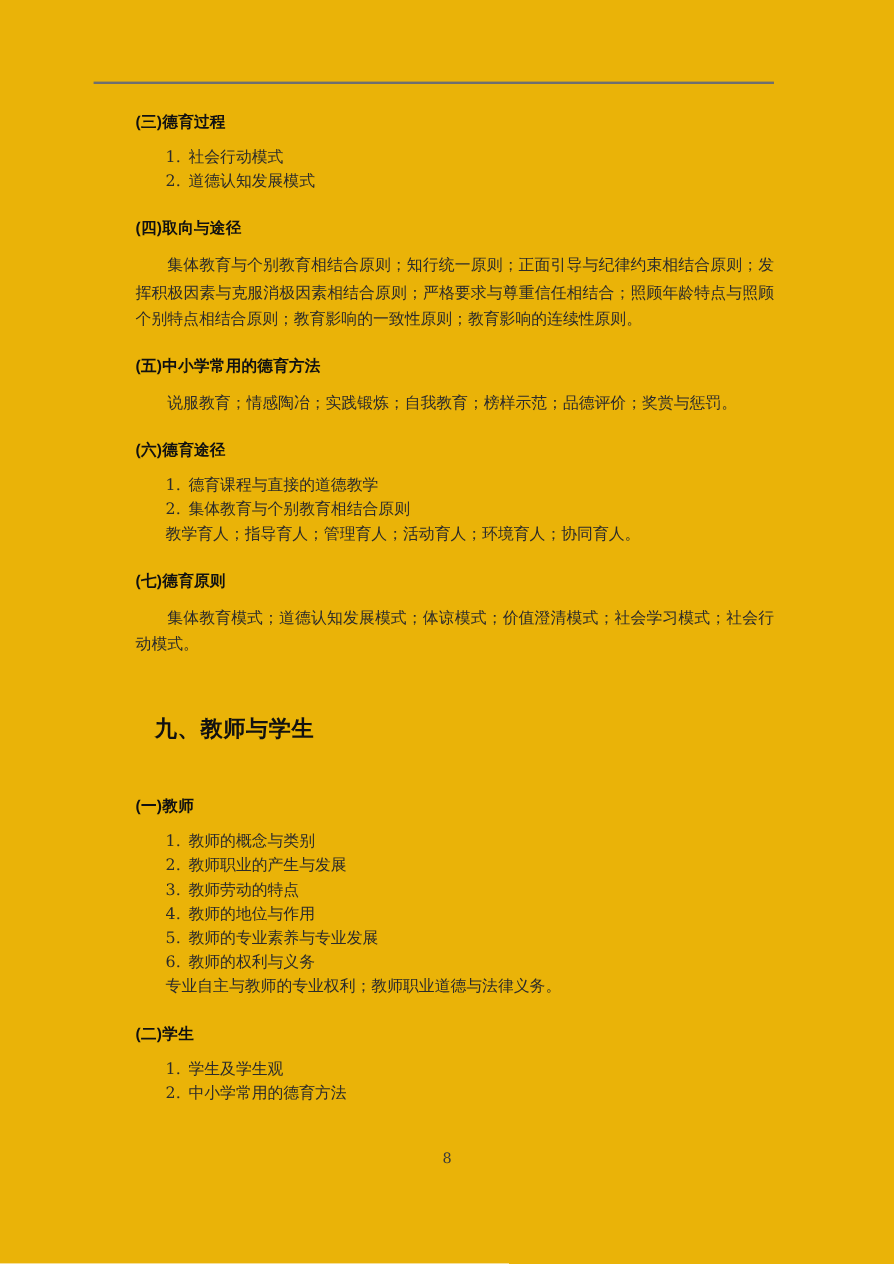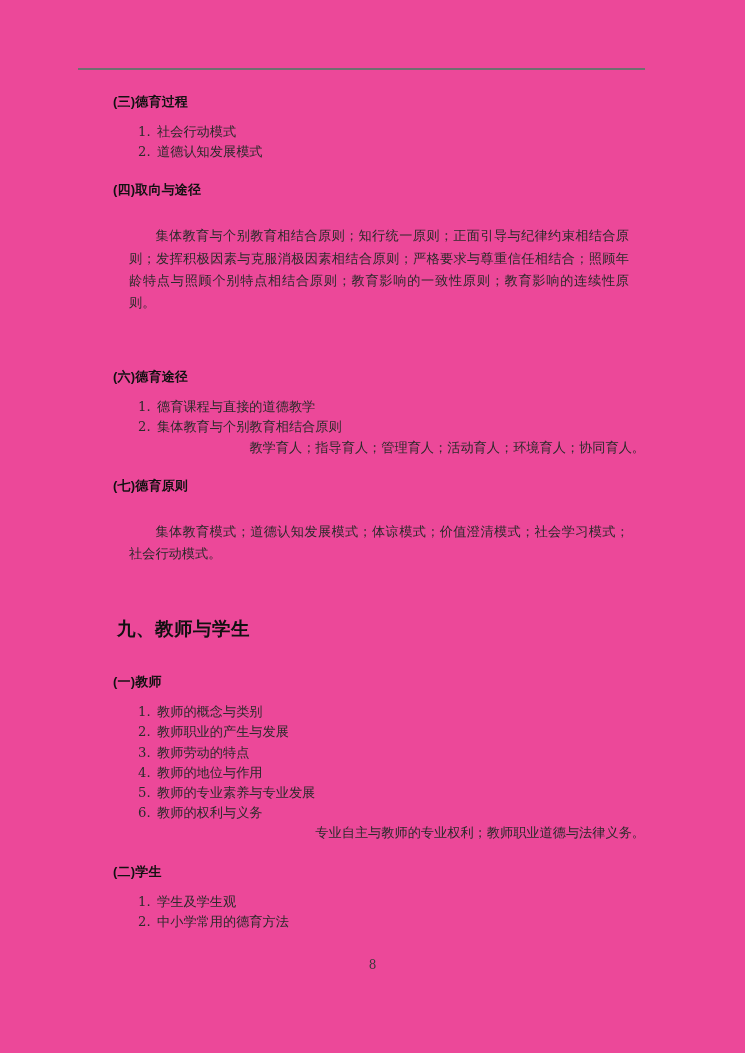--- a/index.html
+++ b/index.html
@@ -4,21 +4,21 @@
 <style>
   html, body {
     margin: 0;
     padding: 0;
     background: #ffffff;
   }
   .page {
     position: relative;
     width: 745px;
     height: 1053px;
-    background: #ec4899;
+    background: #eab308;
     overflow: hidden;
     font-family: "DejaVu Serif", serif;
     color: #1a1a1a;
     box-sizing: border-box;
   }
   .header-rule {
     position: absolute;
     left: 78px;
     top: 68px;
     width: 567px;
@@ -32,40 +32,40 @@
     width: 532px;
   }
 
   
   .h-major {
     font-family: "Liberation Sans", "DejaVu Sans", sans-serif;
     font-weight: bold;
     font-size: 18.5px;
     letter-spacing: 0.5px;
     color: #111111;
-    margin: 4px;
+    margin: 16px;
     line-height: 26px;
   }
   .h-sub {
     font-family: "Liberation Sans", "DejaVu Sans", sans-serif;
     font-weight: bold;
     font-size: 13px;
     letter-spacing: 0.2px;
     color: #111111;
     margin: 0;
     line-height: 20px;
   }
 
   
   .para {
-    font-family: Liberation Mono, monospace;
+    font-family: Liberation Sans, sans-serif;
     font-size: 13.2px;
     line-height: 22.2px;
     color: #2b2b2b;
-    margin: 16px;
+    margin: 0;
     text-align: justify;
     text-justify: inter-ideograph;
     text-indent: 2em;
   }
 
   
   .numlist {
     margin: 0;
     padding: 0;
     list-style: none;
@@ -89,21 +89,20 @@
   }
   
   .cont-line {
     font-family: "DejaVu Serif", "Liberation Serif", serif;
     font-size: 13.2px;
     line-height: 20.2px;
     color: #2b2b2b;
     padding-left: 25px;
     margin: 0;
     white-space: nowrap;
-    text-align: right;
   }
 
   
   .blk { margin: 0; }
   .gap-sec-heading { height: 18px; }
   .gap-after-heading { height: 10px; }
   .gap-major-before { height: 30px; }
   .gap-major-after { height: 26px; }
 
   
@@ -145,20 +144,25 @@
     <div class="gap-sec-heading"></div>
 
     <div class="blk">
       <div class="h-sub">(四)取向与途径</div>
       <div class="gap-after-heading"></div>
       <p class="para">集体教育与个别教育相结合原则；知行统一原则；正面引导与纪律约束相结合原则；发挥积极因素与克服消极因素相结合原则；严格要求与尊重信任相结合；照顾年龄特点与照顾个别特点相结合原则；教育影响的一致性原则；教育影响的连续性原则。</p>
     </div>
 
     <div class="gap-sec-heading"></div>
 
+    <div class="blk">
+      <div class="h-sub">(五)中小学常用的德育方法</div>
+      <div class="gap-after-heading"></div>
+      <p class="para">说服教育；情感陶冶；实践锻炼；自我教育；榜样示范；品德评价；奖赏与惩罚。</p>
+    </div>
 
     <div class="gap-sec-heading"></div>
 
     <div class="blk">
       <div class="h-sub">(六)德育途径</div>
       <div class="gap-after-heading"></div>
       <ul class="numlist">
         <li>
           <span class="num">1.</span>
           <span>德育课程与直接的道德教学</span>

